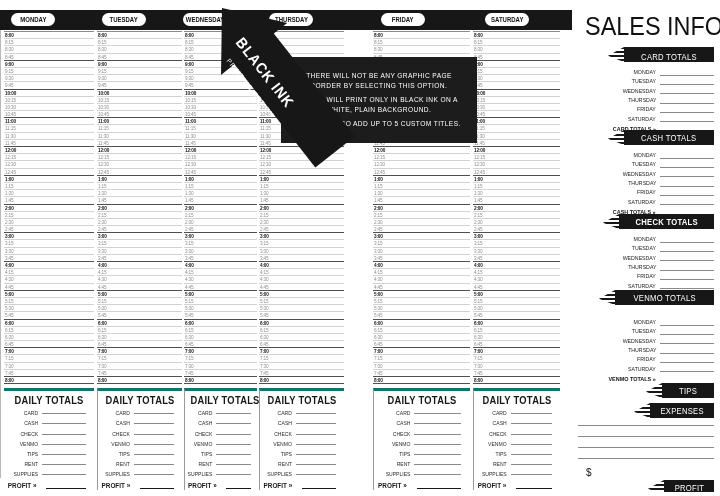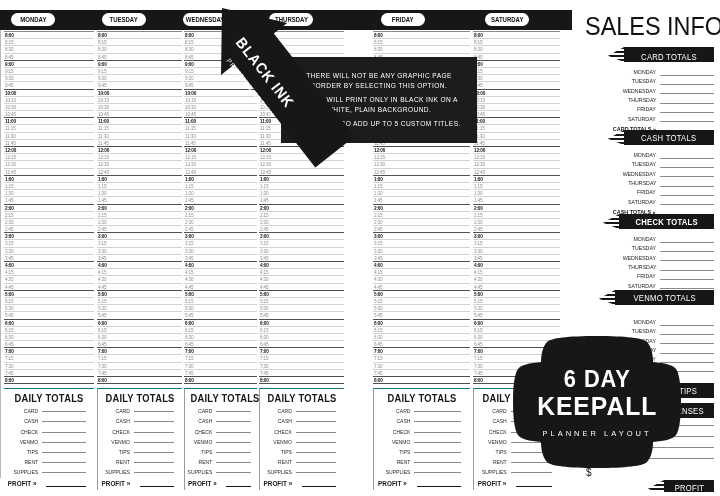--- a/index.html
+++ b/index.html
@@ -18,21 +18,21 @@
 
   
   .col{position:absolute;top:31px;border-top:1px solid #8a8a8a;z-index:0;}
   .trow{position:relative;height:7.2px;box-sizing:border-box;border-bottom:1px solid var(--lline);}
   .trow.q45,.trow.last{border-bottom:1.5px solid var(--dline);}
   .trow .t{position:absolute;left:1px;top:1px;font-size:6px;line-height:1;color:var(--muted);
            transform:scale(.78);transform-origin:0 0;letter-spacing:-.2px;white-space:nowrap;}
   .trow.hr .t{color:#141414;font-weight:bold;}
 
   
-  .dtpanel{position:absolute;top:388px;height:102px;box-sizing:border-box;border-top:1px solid #0f766e;z-index:0;}
+  .dtpanel{position:absolute;top:388px;height:102px;box-sizing:border-box;border-top:3px solid #0f766e;z-index:0;}
   .dtpanel.divided{border-left:1px solid #9a9a9a;}
   .dt-title{text-align:center;font-size:11px;font-weight:bold;margin-top:3px;
             transform:scaleX(.85);letter-spacing:.3px;white-space:nowrap;}
   .dt-row{display:flex;align-items:flex-end;height:10.2px;}
   .dt-row .lbl{width:38%;text-align:right;font-size:5.5px;color:#2a2a2a;
                transform:scaleX(.92);transform-origin:100% 50%;white-space:nowrap;}
   .dt-row .line{flex:1;border-bottom:1px solid #8a8a8a;margin:0 9% 2px 4px;}
   .dt-profit{display:flex;align-items:flex-end;height:13px;margin-top:0;}
   .dt-profit .plbl{font-size:7.5px;font-weight:bold;padding-left:5%;
                    transform:scaleX(.85);transform-origin:0 50%;white-space:nowrap;}
@@ -255,30 +255,20 @@
       <div class="sb-day" style="top: 364.5px;">
         <span class="lbl">SATURDAY</span>
         <span class="line"></span>
       </div>
       <div class="sb-total" style="top: 374px;">
         <span class="lbl">VENMO TOTALS »</span>
         <span class="line"></span>
       </div>
     </div>
 
-  <div class="badge">
-    <svg viewBox="0 0 168 132" width="168" height="132">
-      <path fill="#171717" d="M84 0 C 55 0 38 2 34 6 C 30 10 28 18 28 26 C 16 27 8 29 5 33 C 2 37 0 48 0 66 C 0 84 2 95 5 99 C 8 103 16 105 28 106 C 28 114 30 122 34 126 C 38 130 55 132 84 132 C 113 132 130 130 134 126 C 138 122 140 114 140 106 C 152 105 160 103 163 99 C 166 95 168 84 168 66 C 168 48 166 37 163 33 C 160 29 152 27 140 26 C 140 18 138 10 134 6 C 130 2 113 0 84 0 Z"></path>
-    </svg>
-    <div class="badge-text">
-      <div class="badge-l1">6 DAY</div>
-      <div class="badge-l2">KEEPALL</div>
-      <div class="badge-l3">PLANNER LAYOUT</div>
-    </div>
-  </div>
 <div class="col" style="left: 4px; width: 90px;">
       <div class="trow hr">
         <span class="t">8:00</span>
       </div>
       <div class="trow">
         <span class="t">8:15</span>
       </div>
       <div class="trow">
         <span class="t">8:30</span>
       </div>

